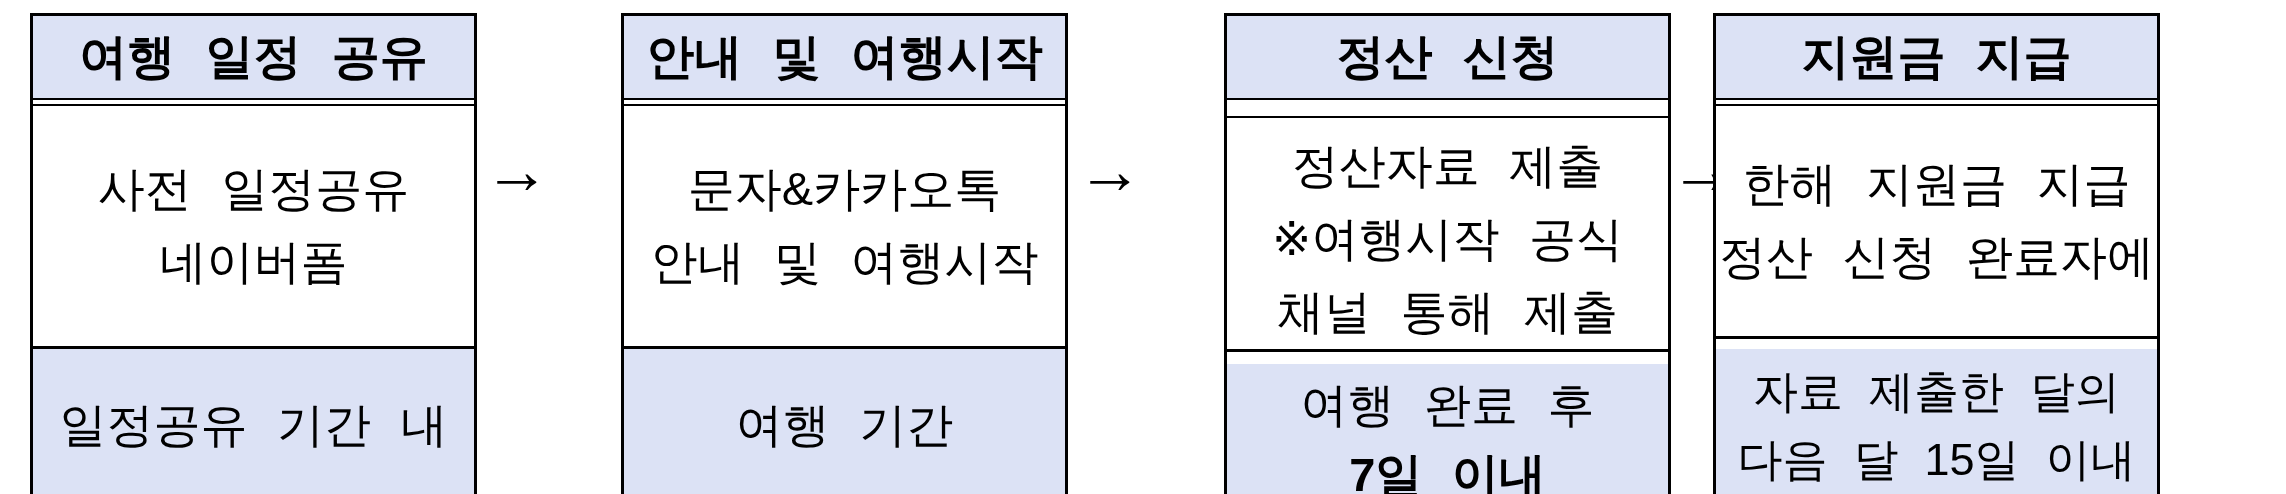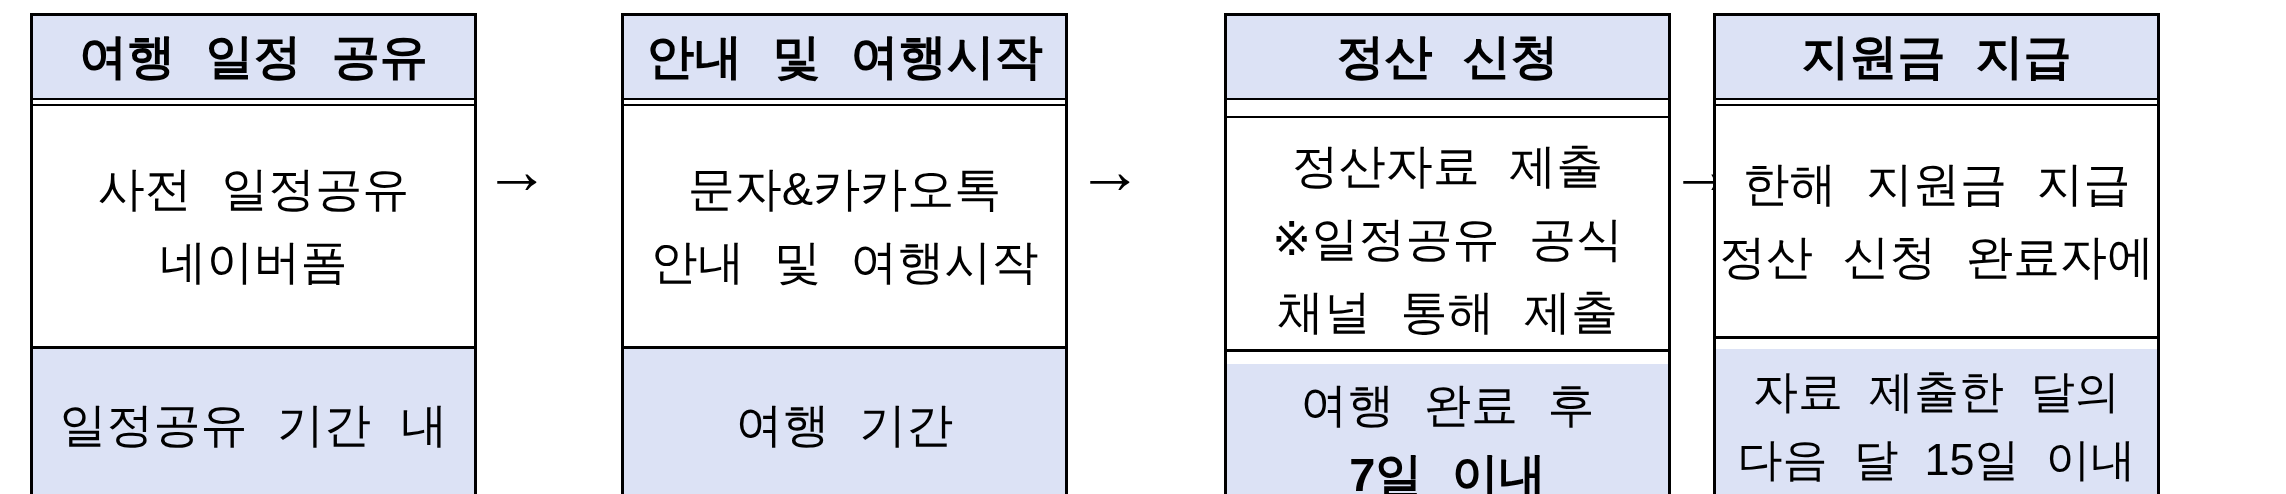--- a/index.html
+++ b/index.html
@@ -110,21 +110,21 @@
     <span>→</span>
   </div>
 
   <div class="col col-3">
     <div class="col-header">
       <span>정산 신청</span>
     </div>
     <div class="divider"></div>
     <div class="col-body">
       <span>정산자료 제출</span>
-      <span>※일정공유 공식</span>
+      <span>※여행시작 공식</span>
       <span>채널 통해 제출</span>
     </div>
     <div class="col-footer">
       <span>여행 완료 후</span>
       <span class="footer-emphasis">7일 이내</span>
     </div>
   </div>
 
   <div class="arrow arrow-3">
     <span>→</span>

